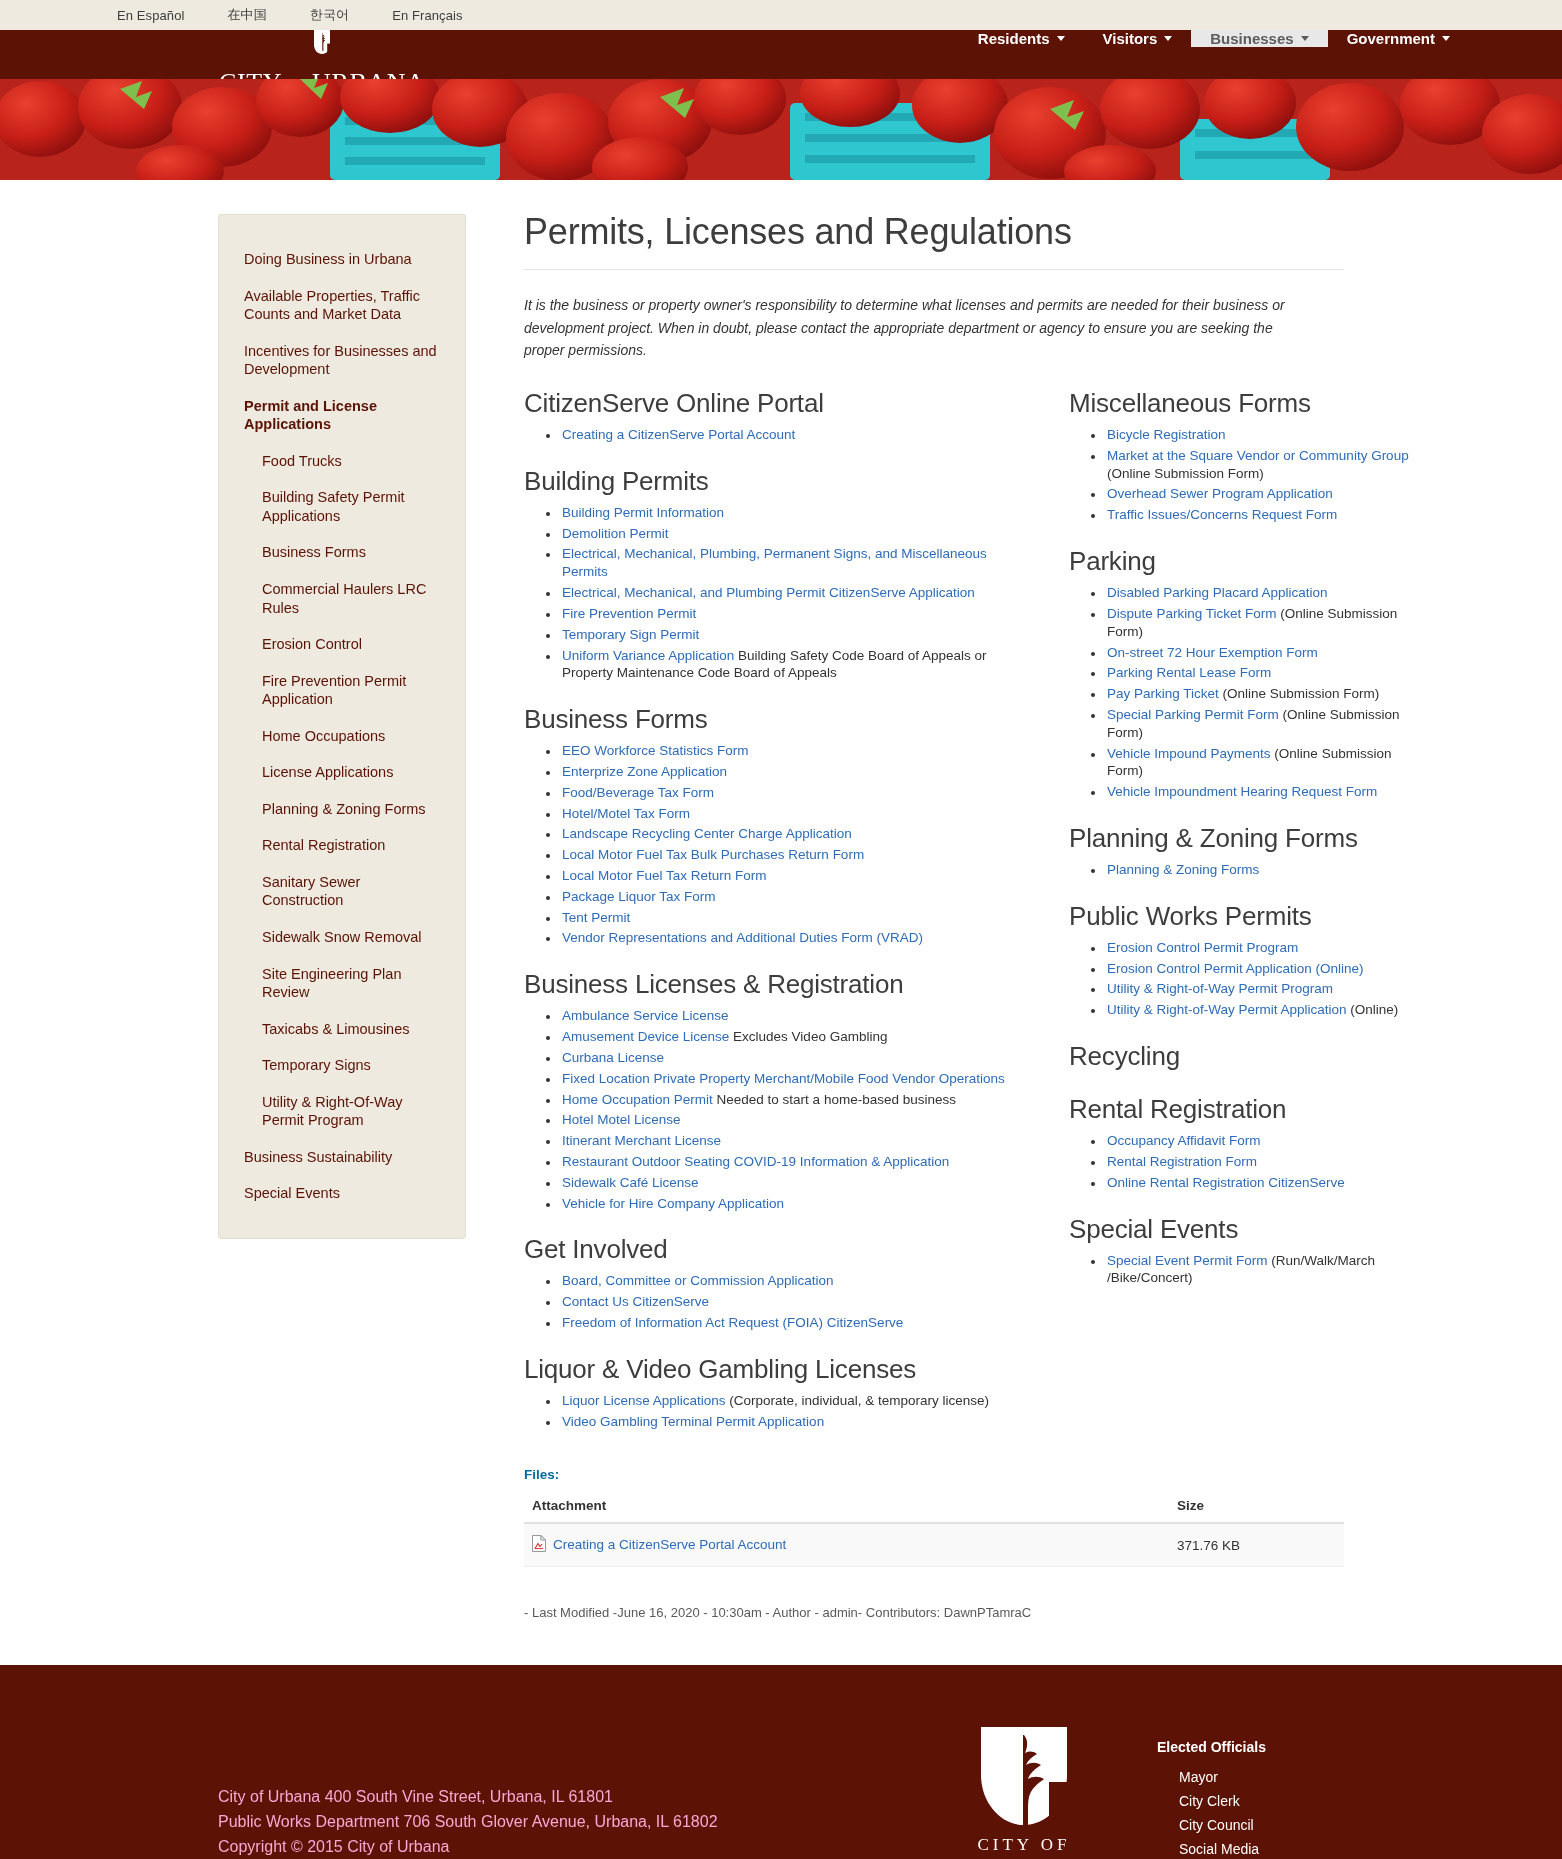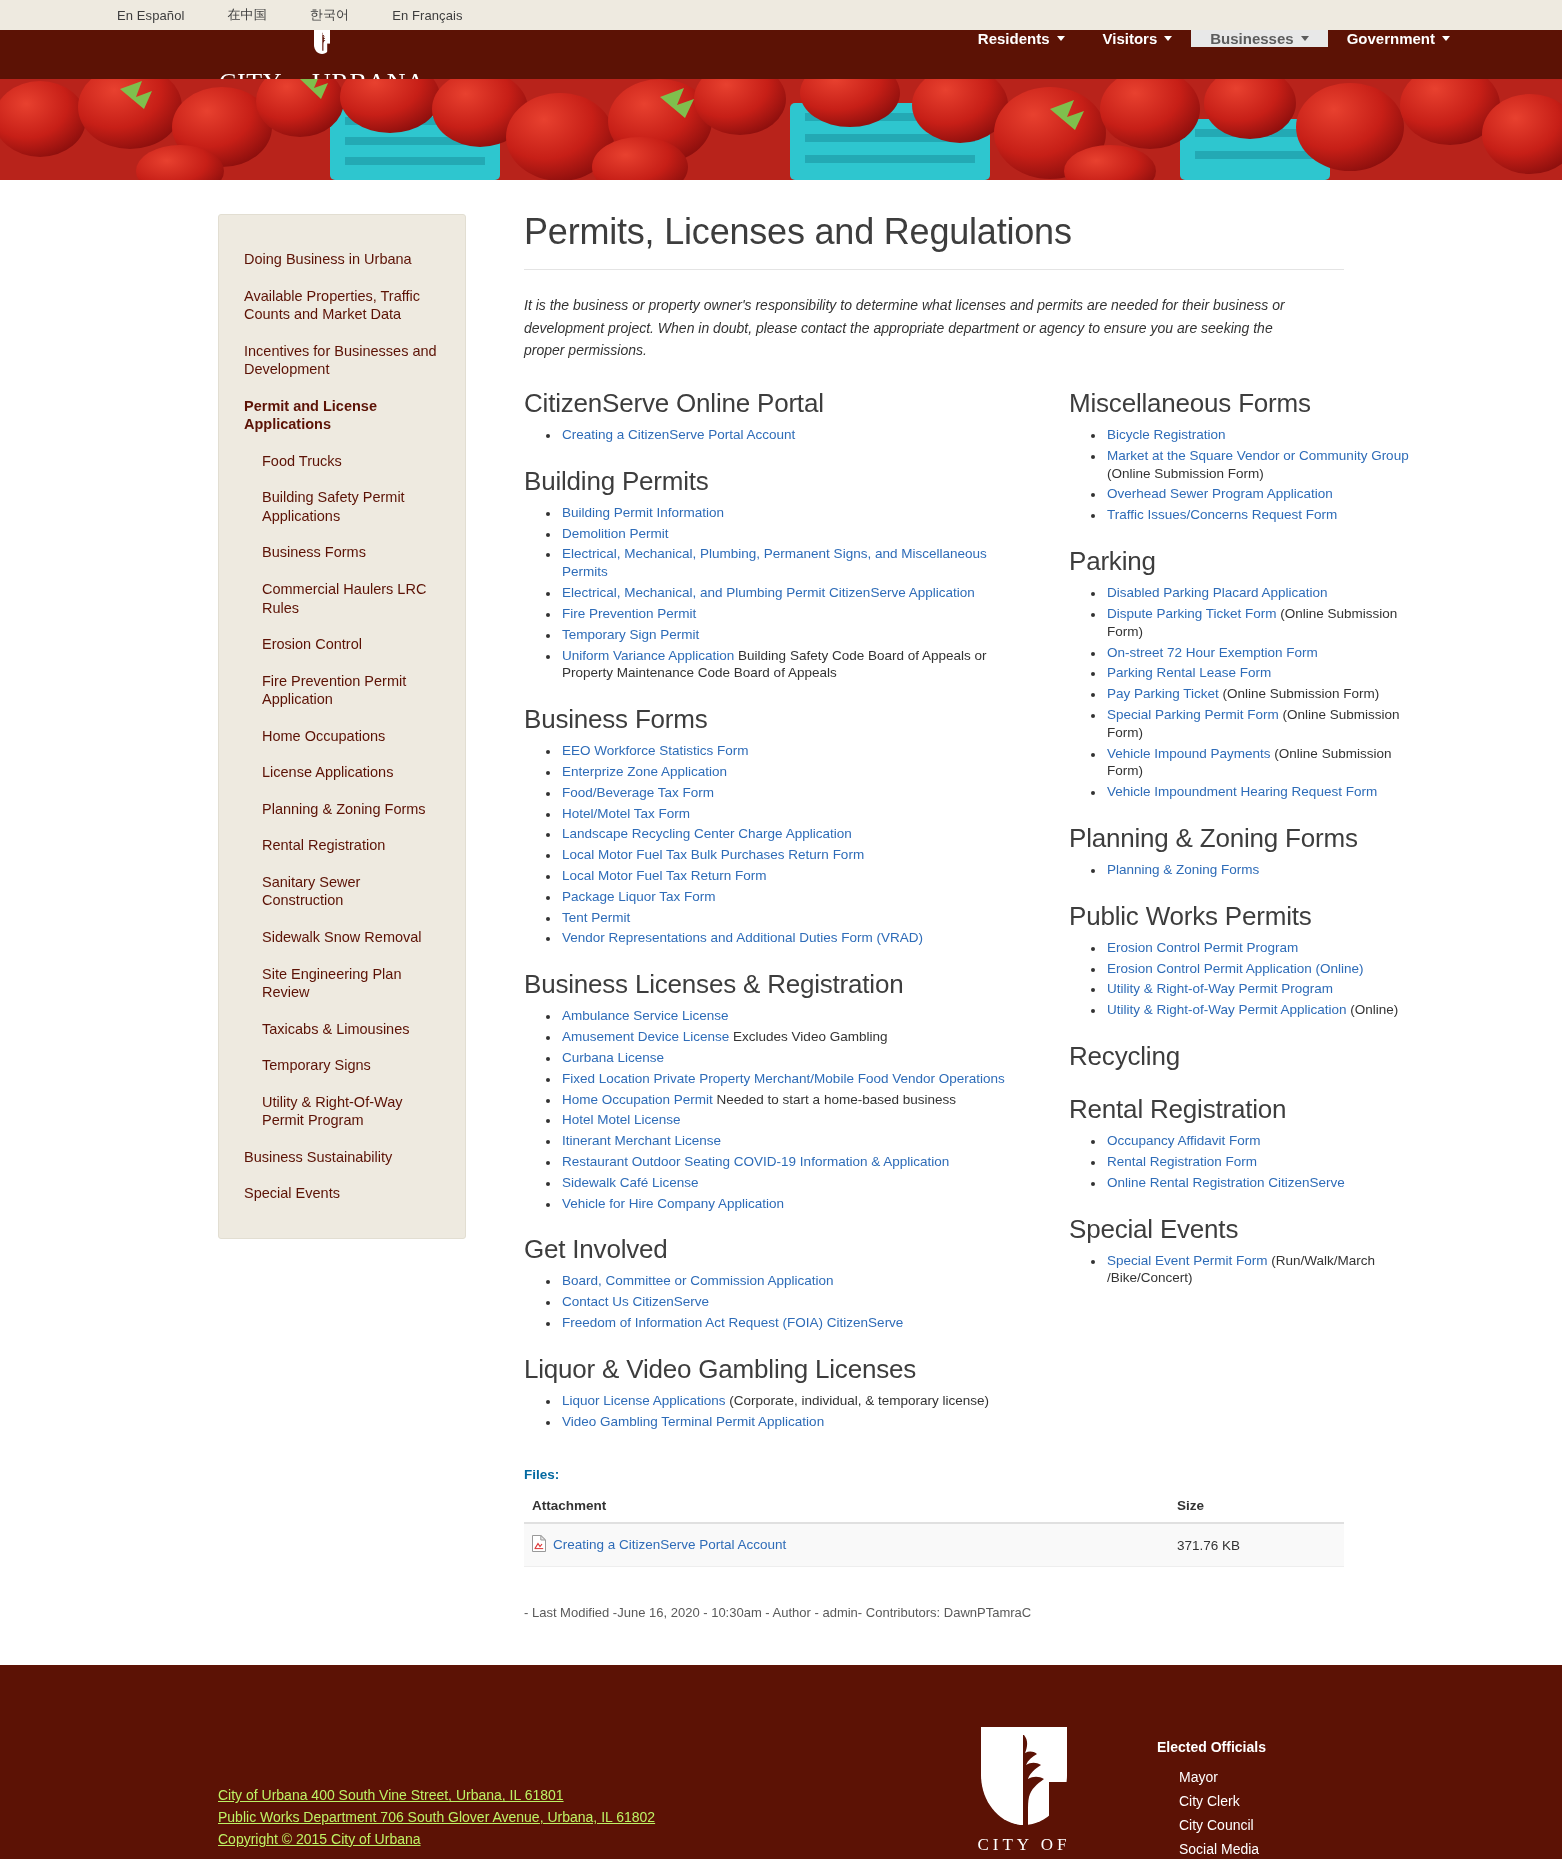--- a/index.html
+++ b/index.html
@@ -233,24 +233,23 @@
     padding: 62px 0 60px 0;
   }
   .footer-inner {
     width: 1126px;
     margin: 0 auto;
     display: flex;
     align-items: flex-start;
   }
   .footer-left { flex: 1; padding-top: 58px; }
   .footer-left .line {
-    font-size: 14px;
+    font-size: 16px;
     line-height: 1.55;
-    color: #bef264;
-    text-decoration: underline;
+    color: #f9a8d4;
   }
 
   .footer-logo {
     width: 210px;
     text-align:center;
     flex: 0 0 210px;
   }
   .footer-logo .logo-words {
     font-family: "Liberation Serif", serif;
     color:#fff;

